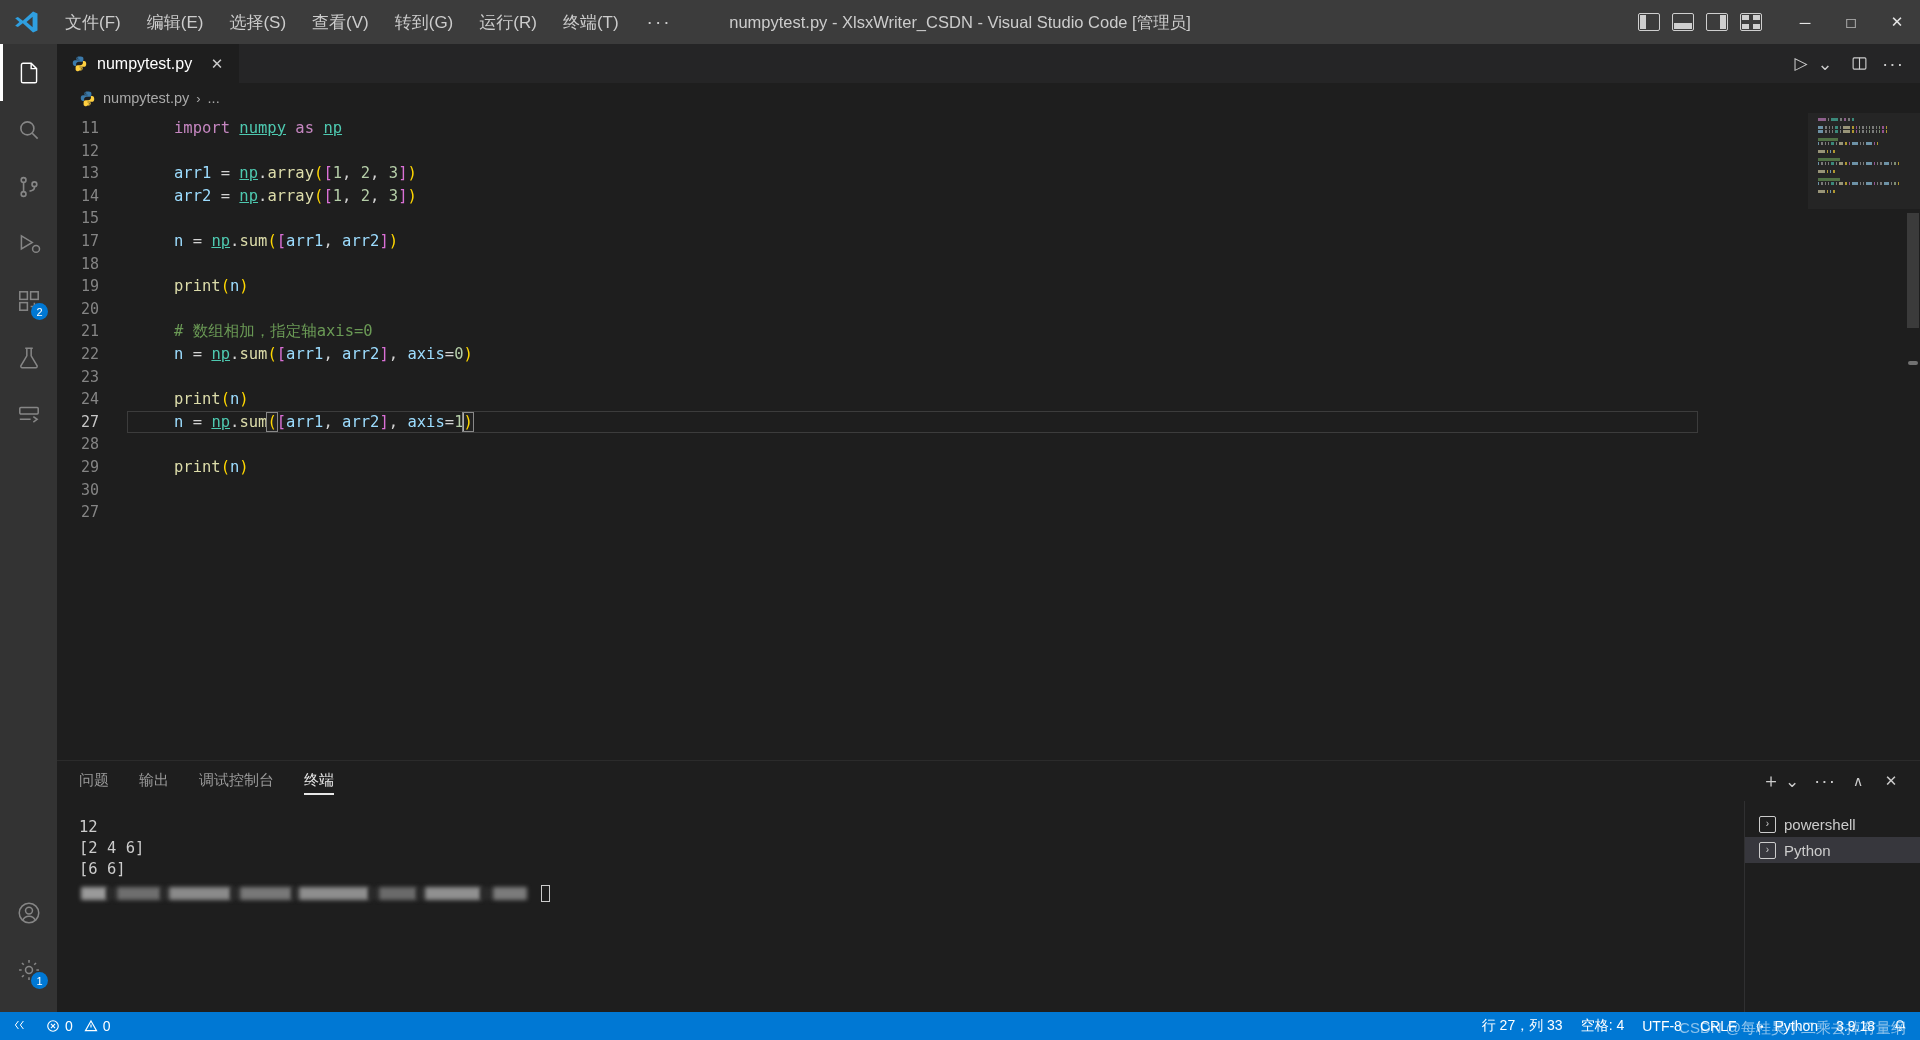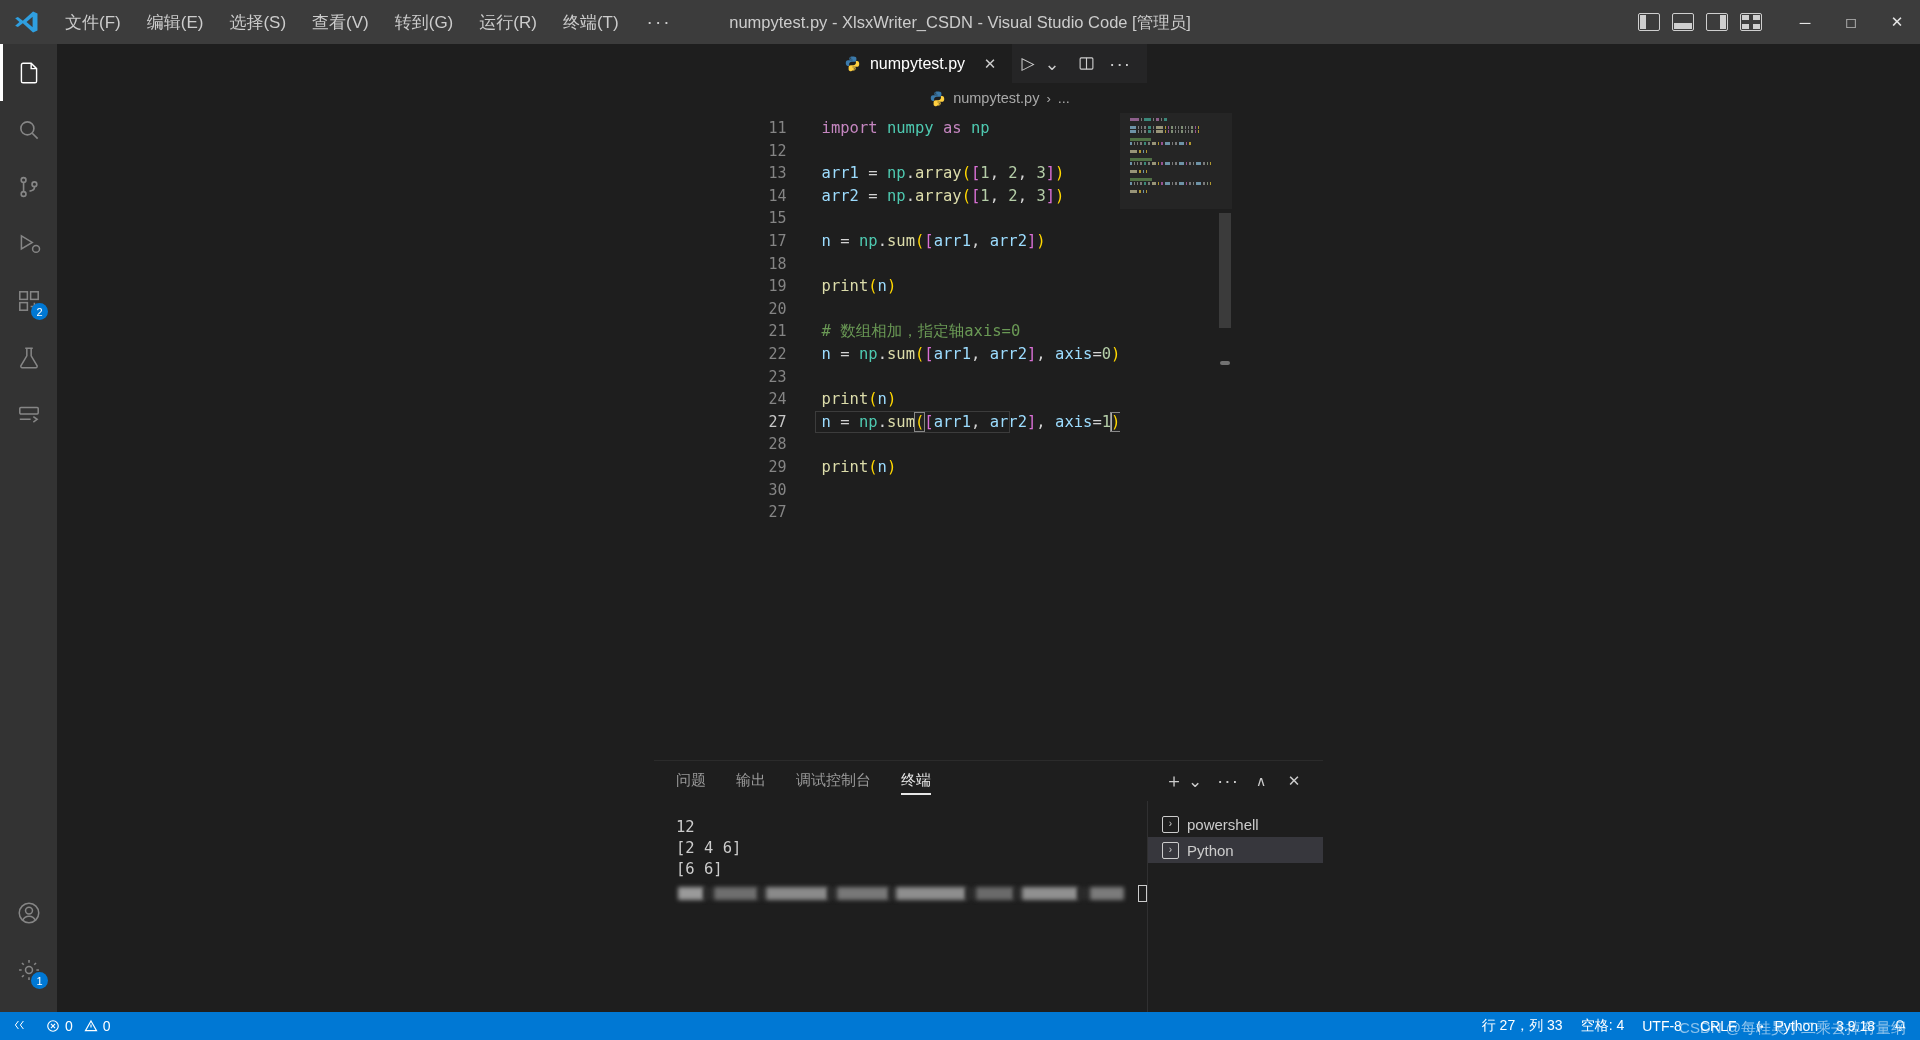--- a/index.html
+++ b/index.html
@@ -84,21 +84,21 @@
   .act-badge {
     position: absolute; right: 9px; bottom: 9px;
     min-width: 17px; height: 17px; border-radius: 9px;
     background: #0078d4; color: #fff; font-size: 11px;
     display: flex; align-items: center; justify-content: center;
     padding: 0 4px; font-family: "Liberation Sans", sans-serif;
   }
   .act-spacer { flex: 1 1 auto; }
 
   
-  .editor-col { flex: 1 1 auto; display: flex; flex-direction: column; min-width: 0; align-items: center; }
+  .editor-col { flex: 1 1 auto; display: flex; flex-direction: column; min-width: 0; }
 
   .tabs-row {
     height: 39px; flex: 0 0 39px;
     background: #252526;
     display: flex; align-items: stretch;
     position: relative;
   }
   .tab {
     display: flex; align-items: center; gap: 9px;
     padding: 0 12px 0 14px;
@@ -147,39 +147,40 @@
     flex: 1 1 auto; position: relative; overflow: hidden;
     padding-top: 4px;
   }
   .code-line {
     height: 22.6px; line-height: 22.6px;
     display: flex; align-items: center;
     position: relative;
     white-space: pre;
     font-family: "DejaVu Sans Mono", "Liberation Mono", monospace;
     font-size: 15.5px;
+    gap: 40px;
   }
   .code-line.current::after {
     content: ""; position: absolute; left: 70px; right: 110px; top: 0; bottom: 0;
     border: 1px solid #3c3c3c; pointer-events: none;
   }
   .ln {
     width: 66px; flex: 0 0 66px; text-align: right;
     padding-right: 24px;
     color: #858585; font-size: 15px;
     font-family: "DejaVu Sans Mono", "Liberation Mono", monospace;
   }
   .code-line.current .ln { color: #c6c6c6; }
   .ltext { padding-left: 11px; position: relative; }
 
   
   .kw   { color: #c586c0; }
   .var  { color: #9cdcfe; }
   .fn   { color: #dcdcaa; }
-  .mod  { color: #4ec9b0; }
+  .mod  { color: #4ec9b0; text-decoration: underline; }
   .num  { color: #b5cea8; }
   .op   { color: #d4d4d4; }
   .cmt  { color: #6a9955; }
   .p1   { color: #ffd700; }
   .p2   { color: #da70d6; }
   .plain{ color: #d4d4d4; }
   .bracket-match {
     outline: 1px solid #888888; background: rgba(255,255,255,0.02);
   }
   .cursor {

